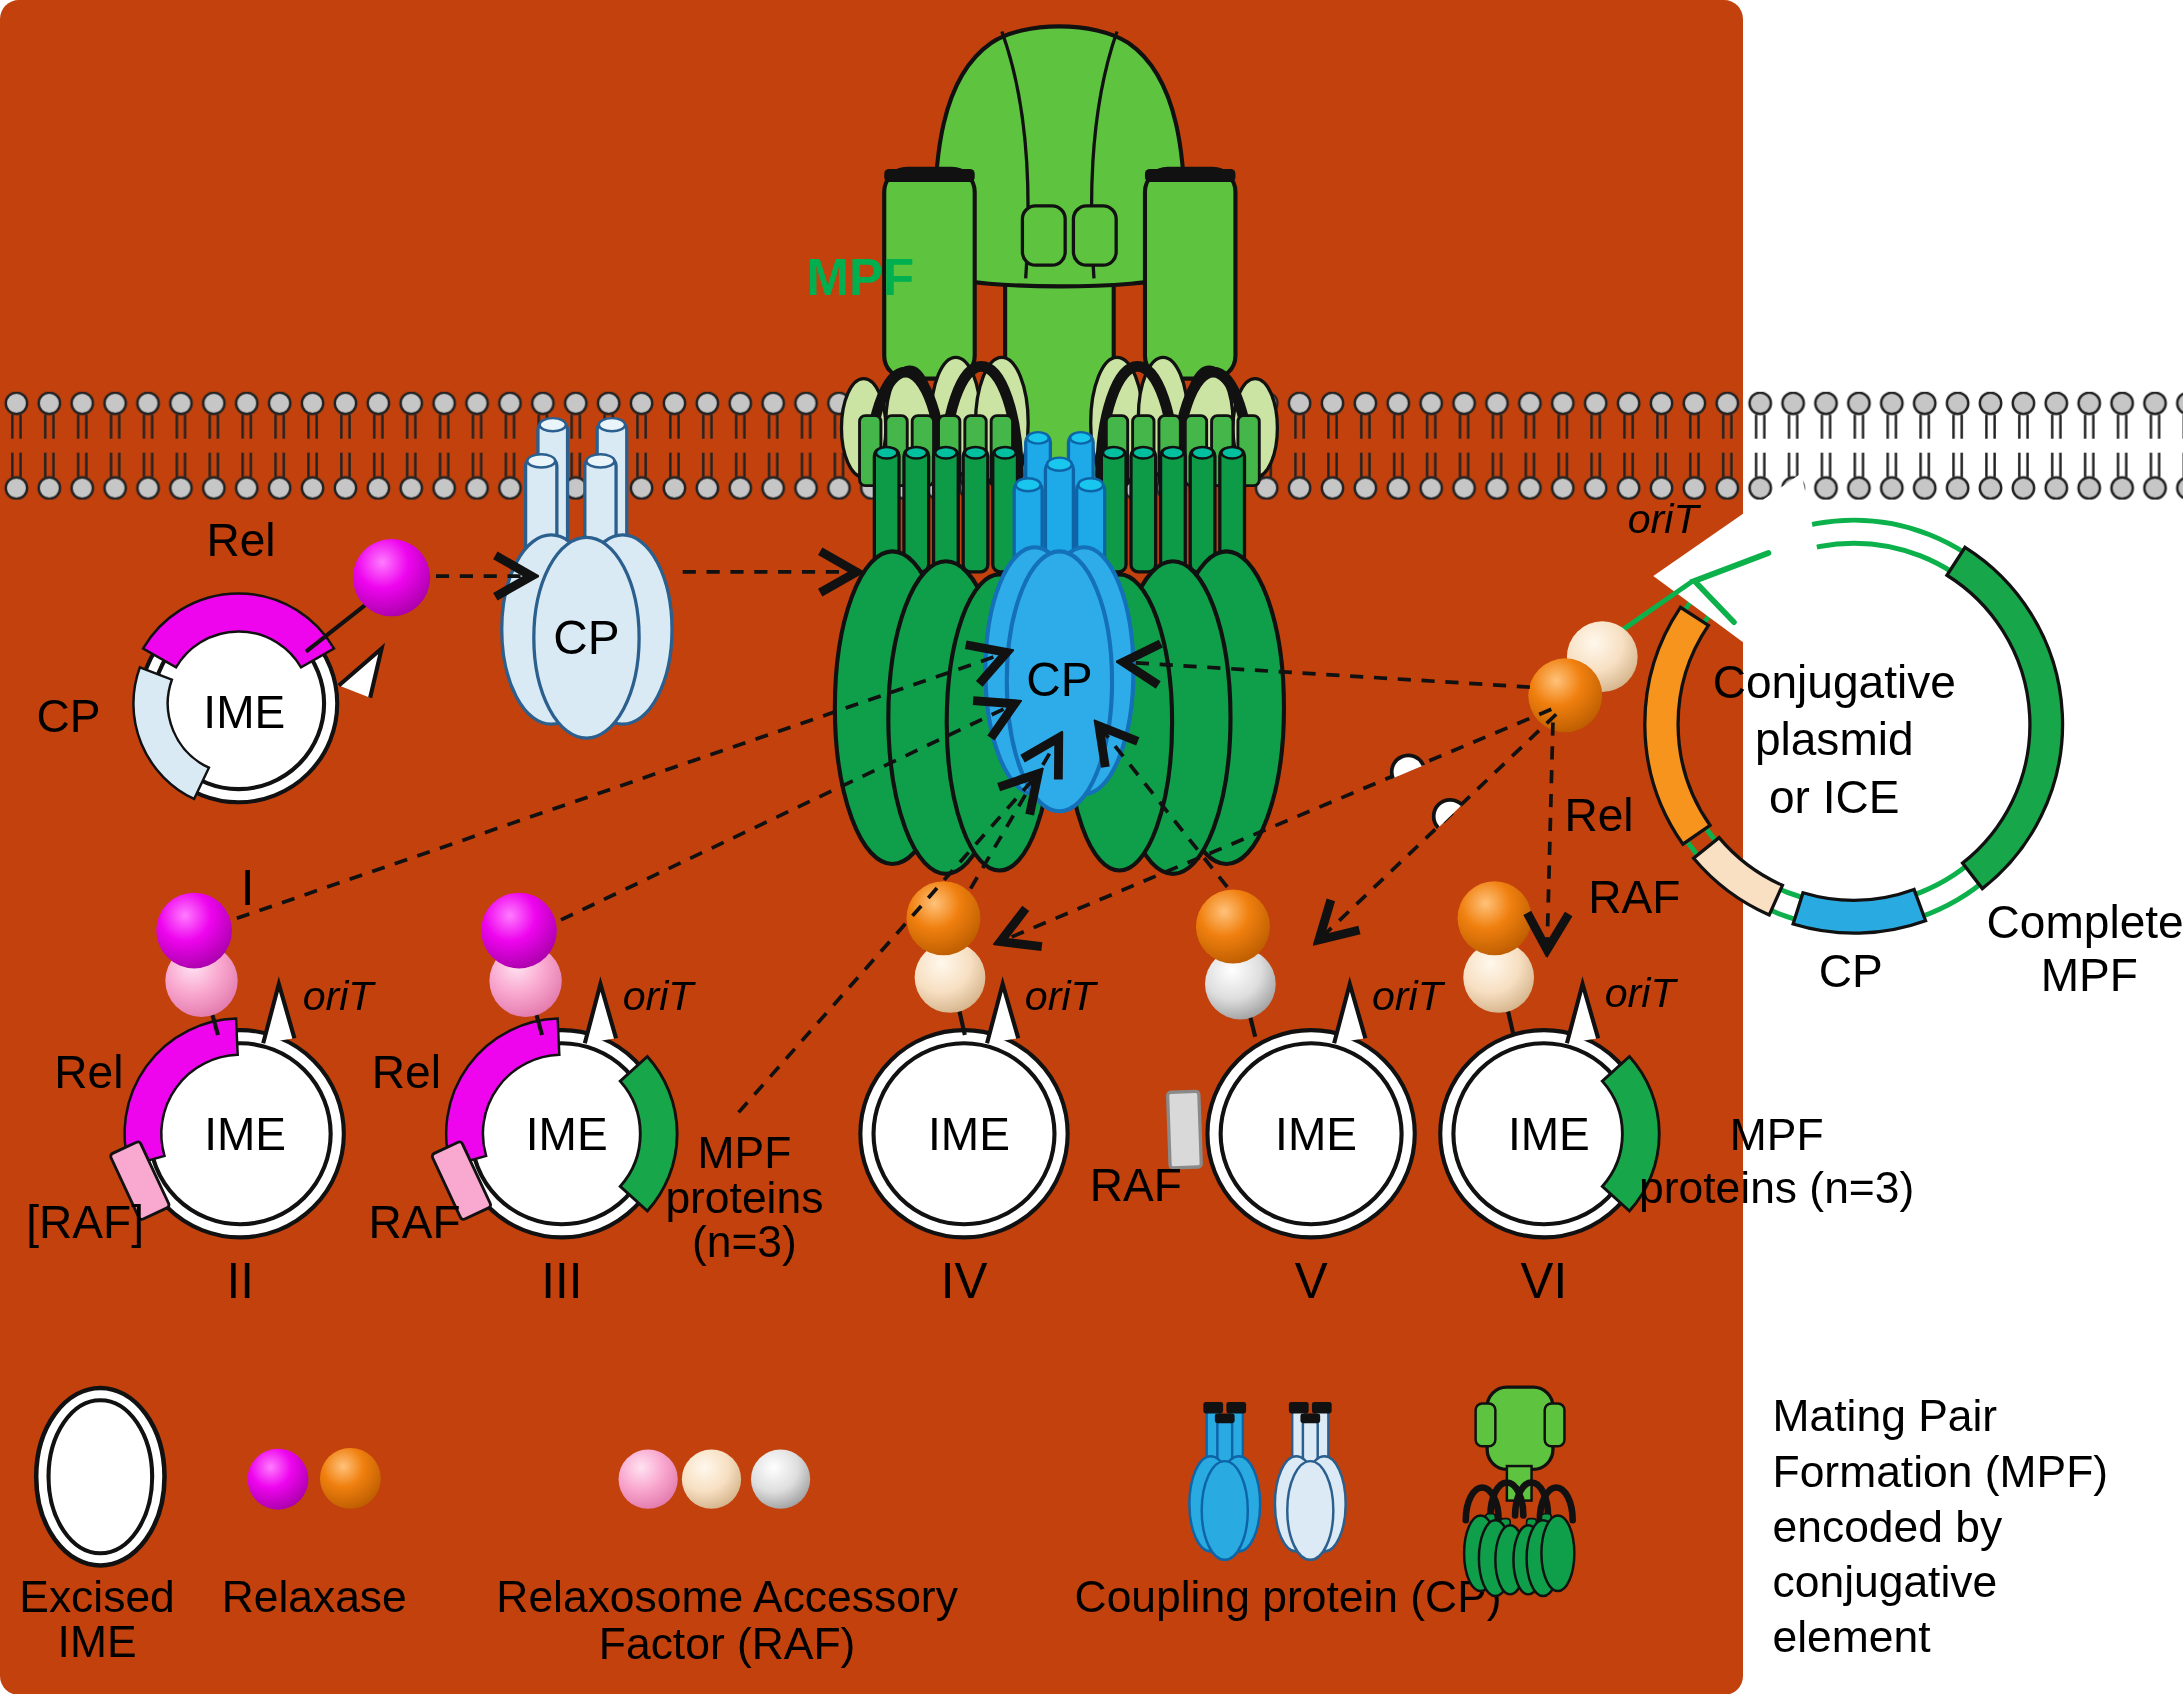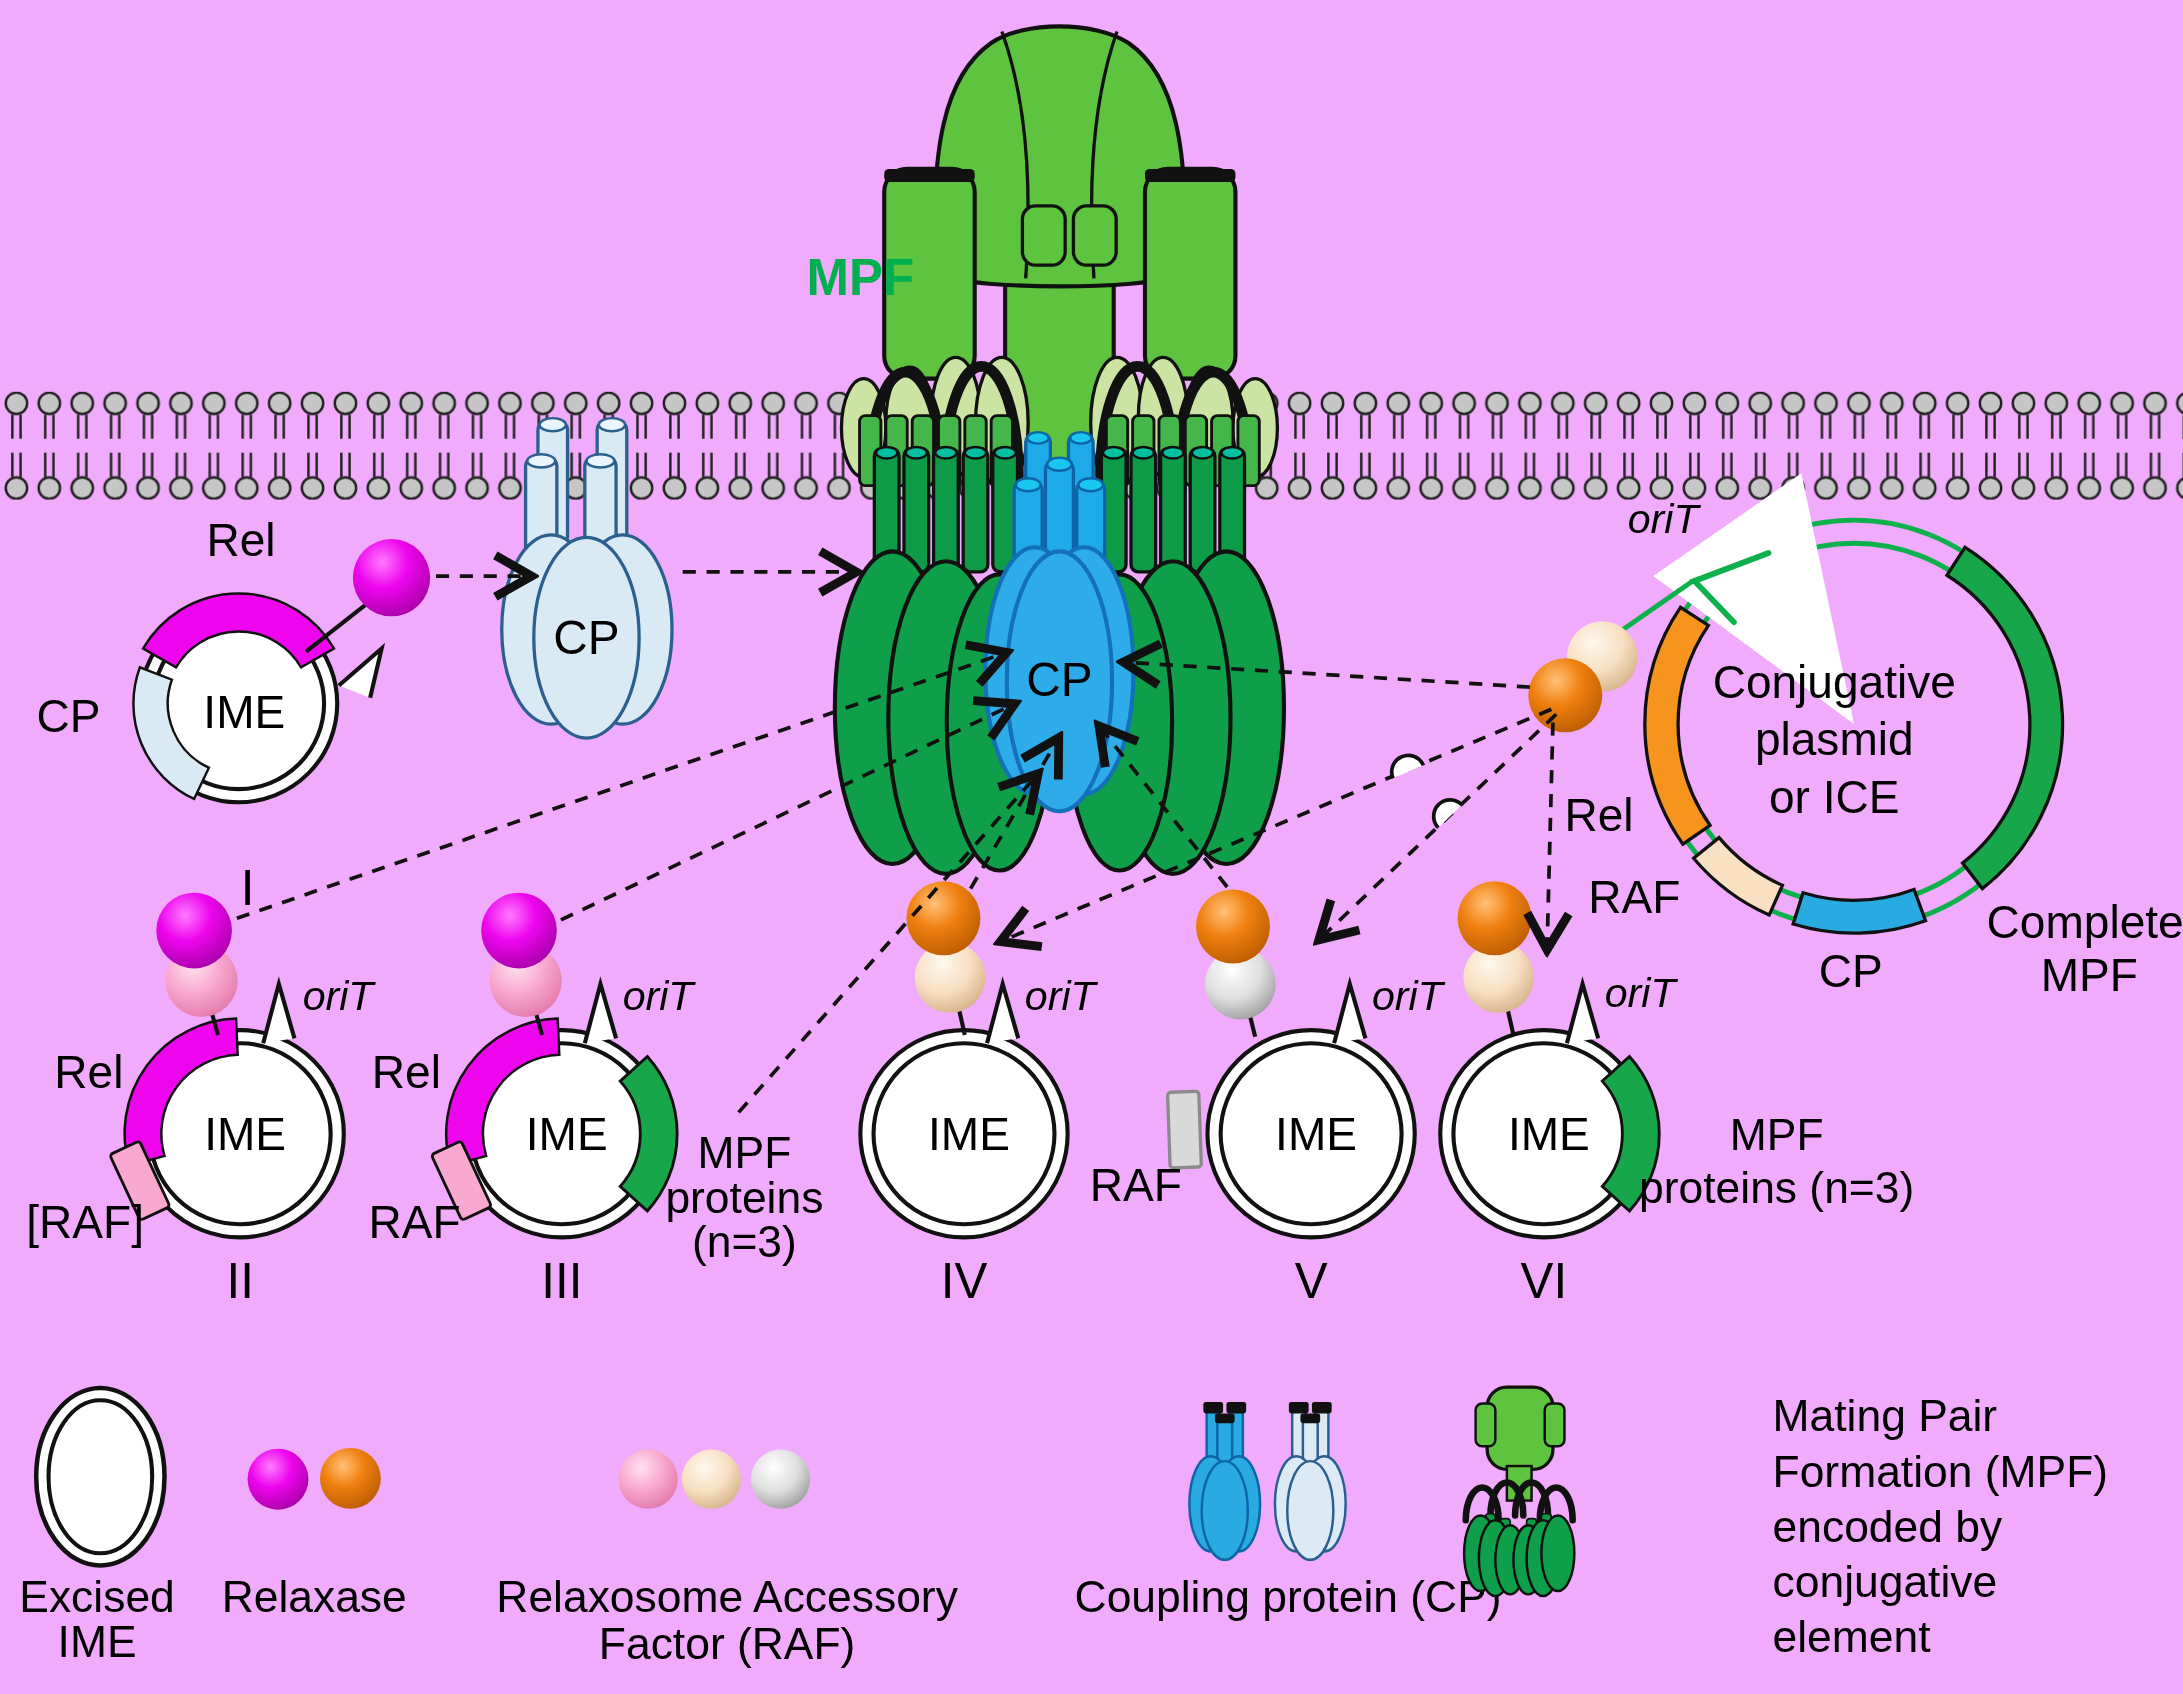--- a/index.html
+++ b/index.html
@@ -1,16 +1,16 @@
 <!DOCTYPE html>
 <html style="font-size:13px"><head>
 <meta charset="utf-8">
 <style>
   html,body{margin:0;padding:0;background:#fff;}
-  .stage{width:2183px;height:1695px;position:relative;background:#f0abfc;}
+  .stage{width:1743px;height:1695px;position:relative;background:#c2410c;border-radius:19px;}
   svg{display:block;}
   text{font-family:"Liberation Sans", sans-serif;fill:#000;}
   .lbl{font-size:56px;}
   .num{font-size:60px;}
   .orit{font-size:50px;font-style:italic;}
   .leg{font-size:54px;}
   .mpfTop{font-size:62px;font-weight:bold;fill:#00B050;}
   .cptxt{font-size:58px;}
   .mid{text-anchor:middle;}
   .end{text-anchor:end;}

